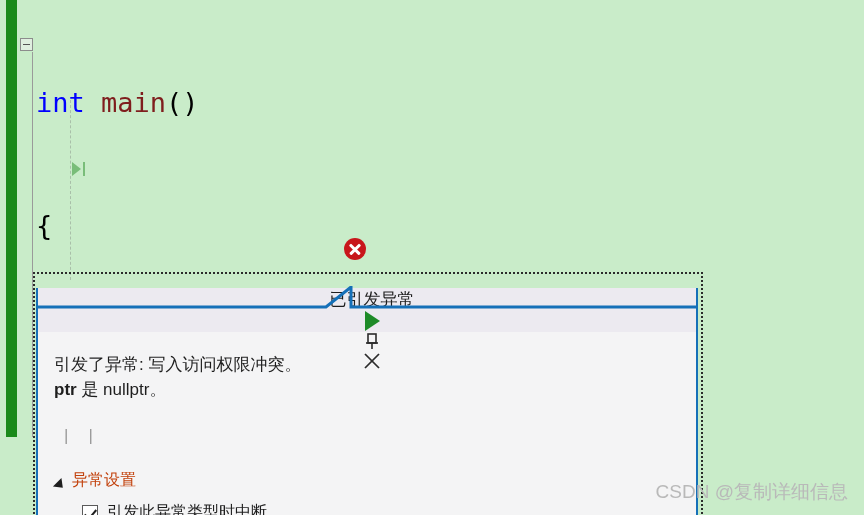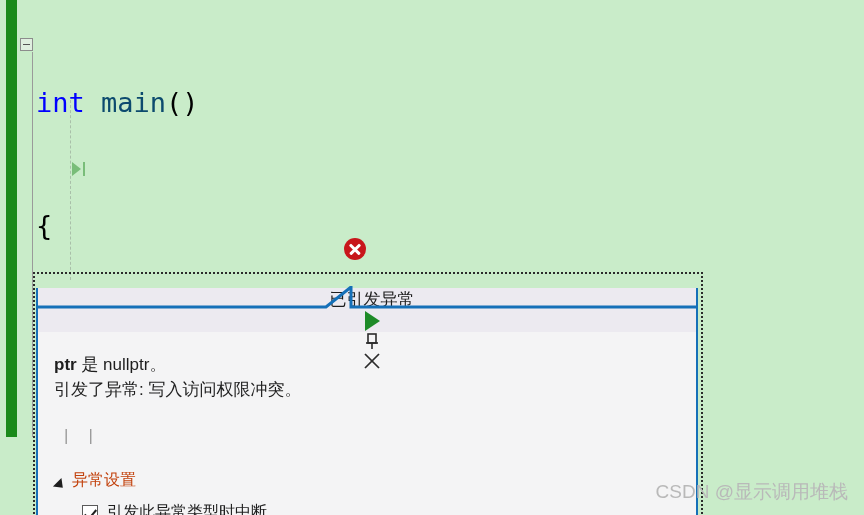--- a/index.html
+++ b/index.html
@@ -115,21 +115,21 @@
   }
   .code-line {
     position: relative;
     height: 41px;
     padding-left: 36px;
     box-sizing: border-box;
   }
   .code-line > span { position: relative; z-index: 1; margin-top: 34px; }
 
   .kw     { color: #0000ff; }
-  .fn     { color: #0c4a6e; }
+  .fn     { color: #7f1d1d; }
   .plain  { color: #000000; }
   .ident  { color: #1f2a6b; }
 
   
   .err-icon {
     position: absolute;
     left: 344px;
     top: 238px;
     width: 22px;
     height: 22px;
@@ -362,38 +362,38 @@
       <div class="title-btn">
         <svg width="20" height="20" viewBox="0 0 20 20">
           <line x1="3" y1="3" x2="17" y2="17" stroke="#2b2b2b" stroke-width="1.7"></line>
           <line x1="17" y1="3" x2="3" y2="17" stroke="#2b2b2b" stroke-width="1.7"></line>
         </svg>
       </div>
     </div>
 
     <div class="popup-body">
 
+      <div class="msg-line">引发了异常: 写入访问权限冲突。</div>
       <div class="msg-line">
         <span class="msg-bold">ptr</span><span> 是 nullptr。</span>
       </div>
-      <div class="msg-line">引发了异常: 写入访问权限冲突。</div>
 
       <div class="links-row">
         <span class="link-sep">|</span>
         <span class="link-sep">|</span>
       </div>
 
       <div class="settings-row">
         <span class="expander-tri"></span>
         <span>异常设置</span>
       </div>
 
       <div class="cb-row">
         <span class="checkbox checked"></span>
         <span>引发此异常类型时中断</span>
       </div>
 
     </div>
   </div>
 
-  <div class="watermark">CSDN @显示调用堆栈</div>
+  <div class="watermark">CSDN @复制详细信息</div>
 
 </div>
 
 </body></html>

